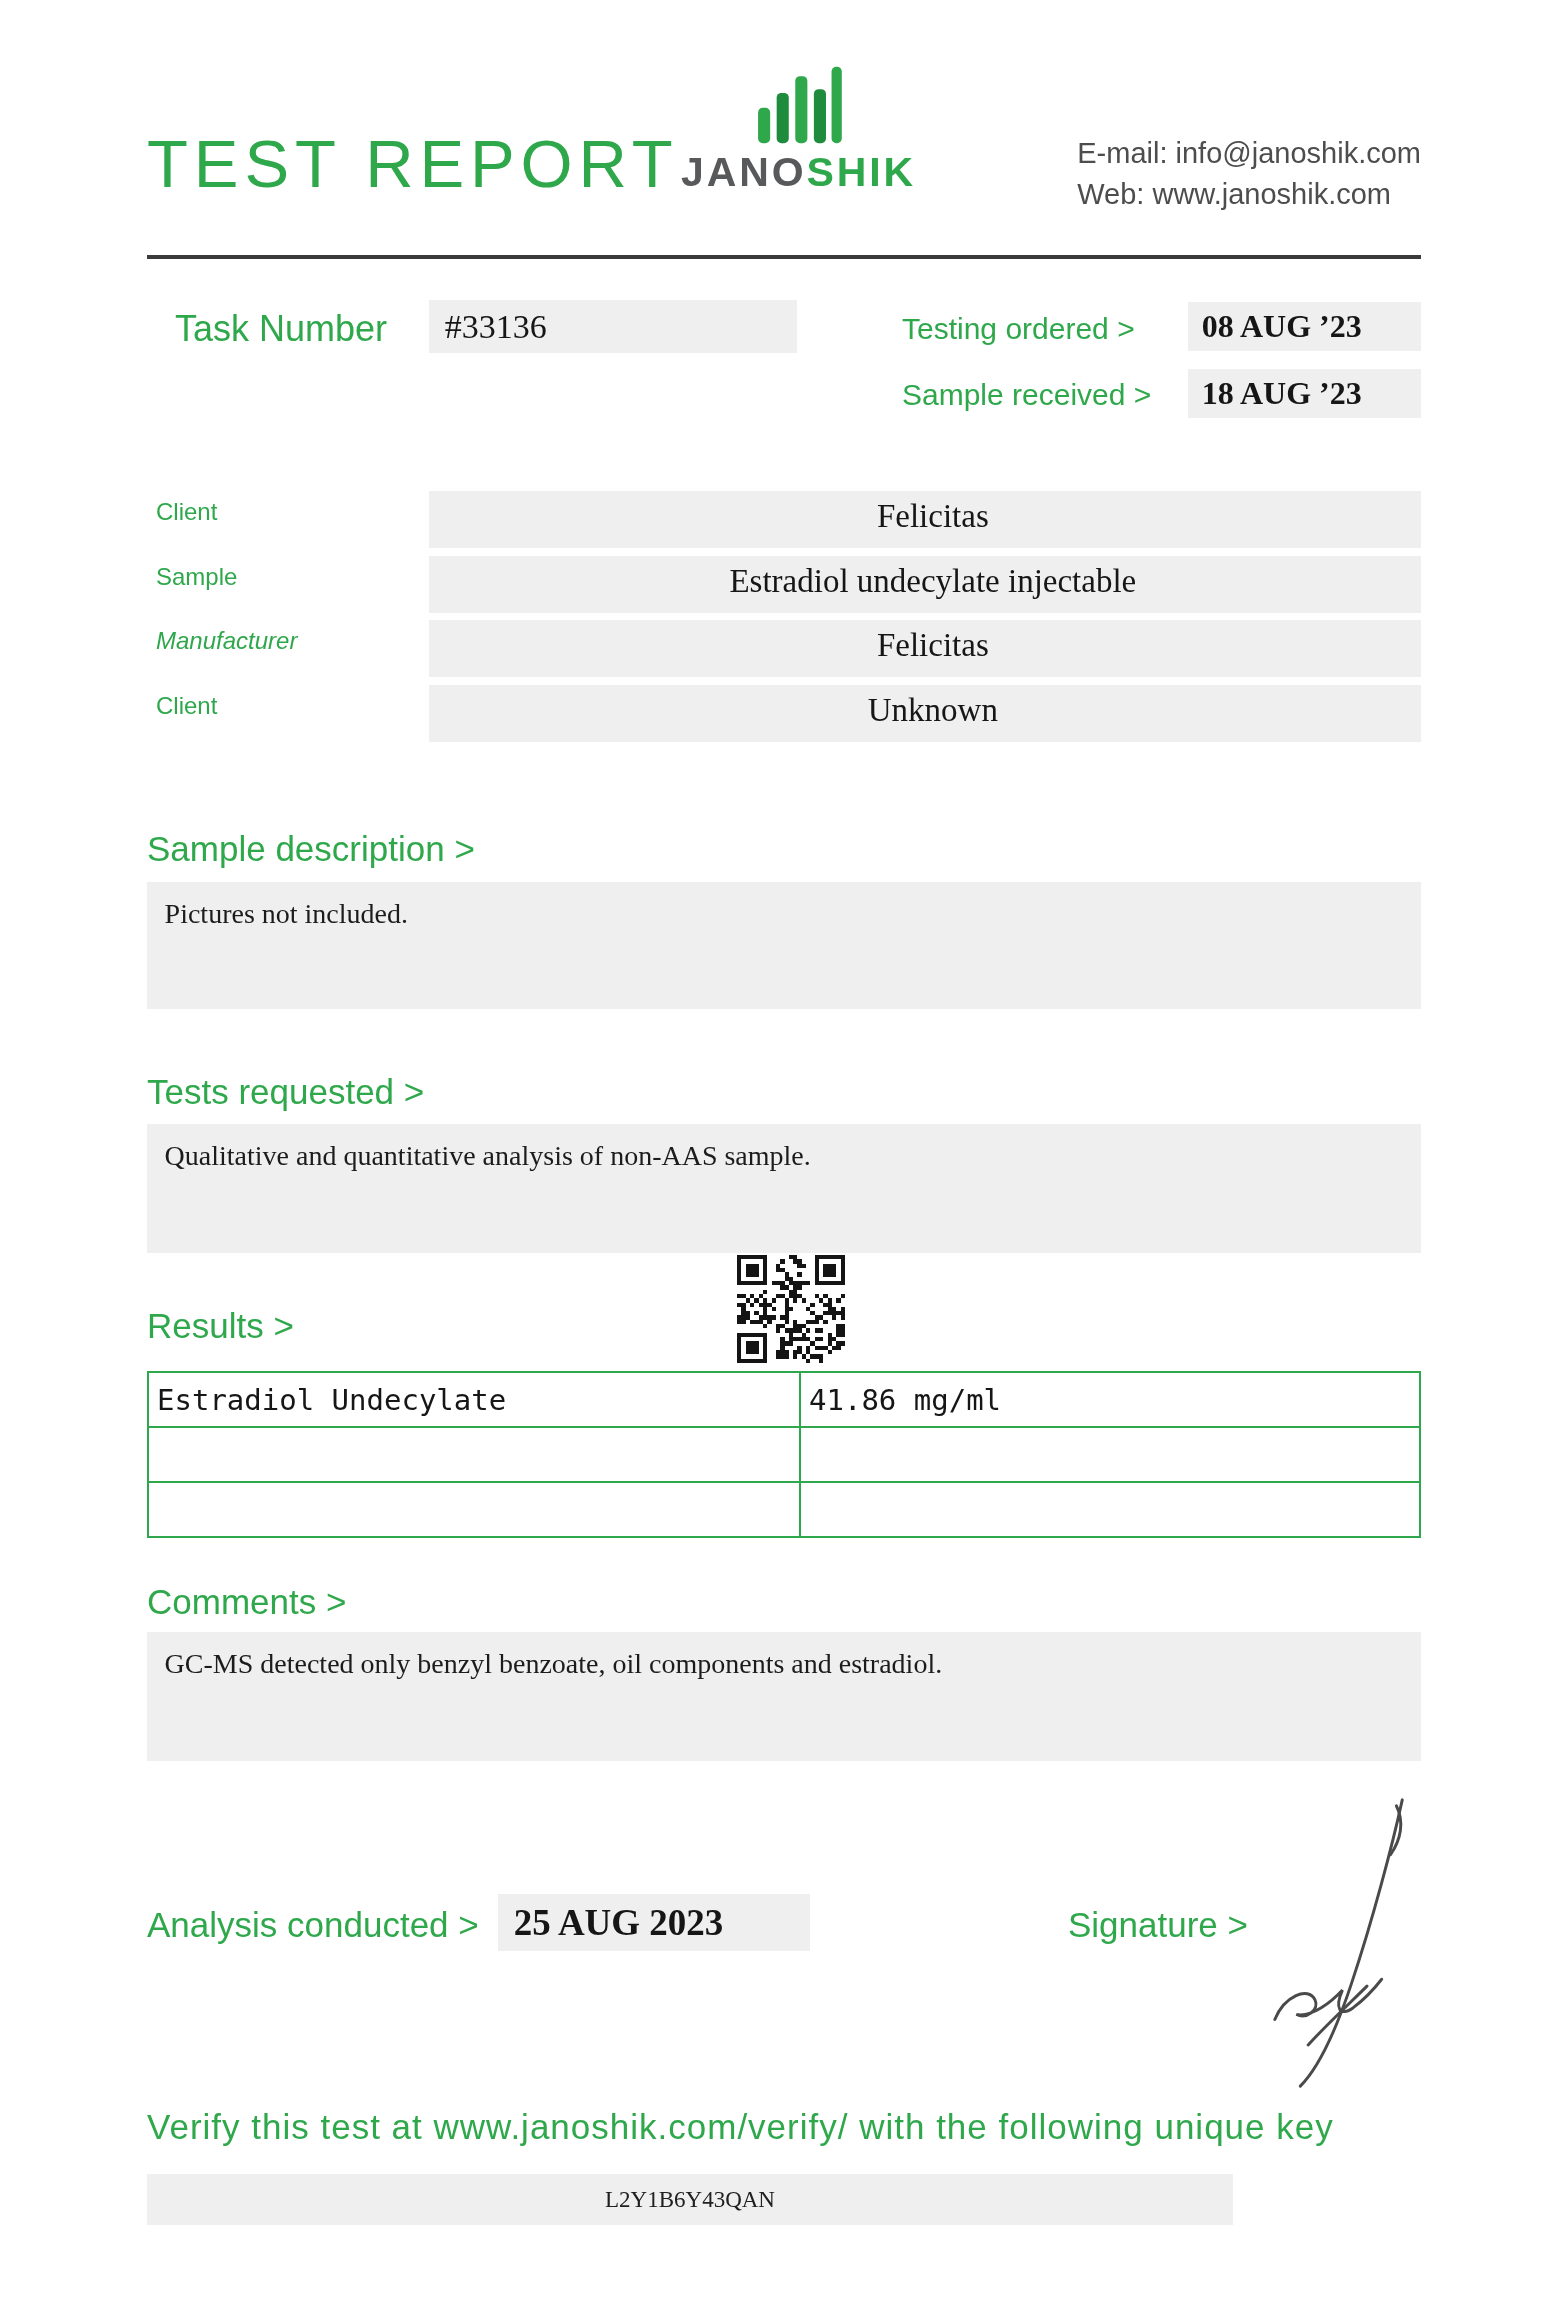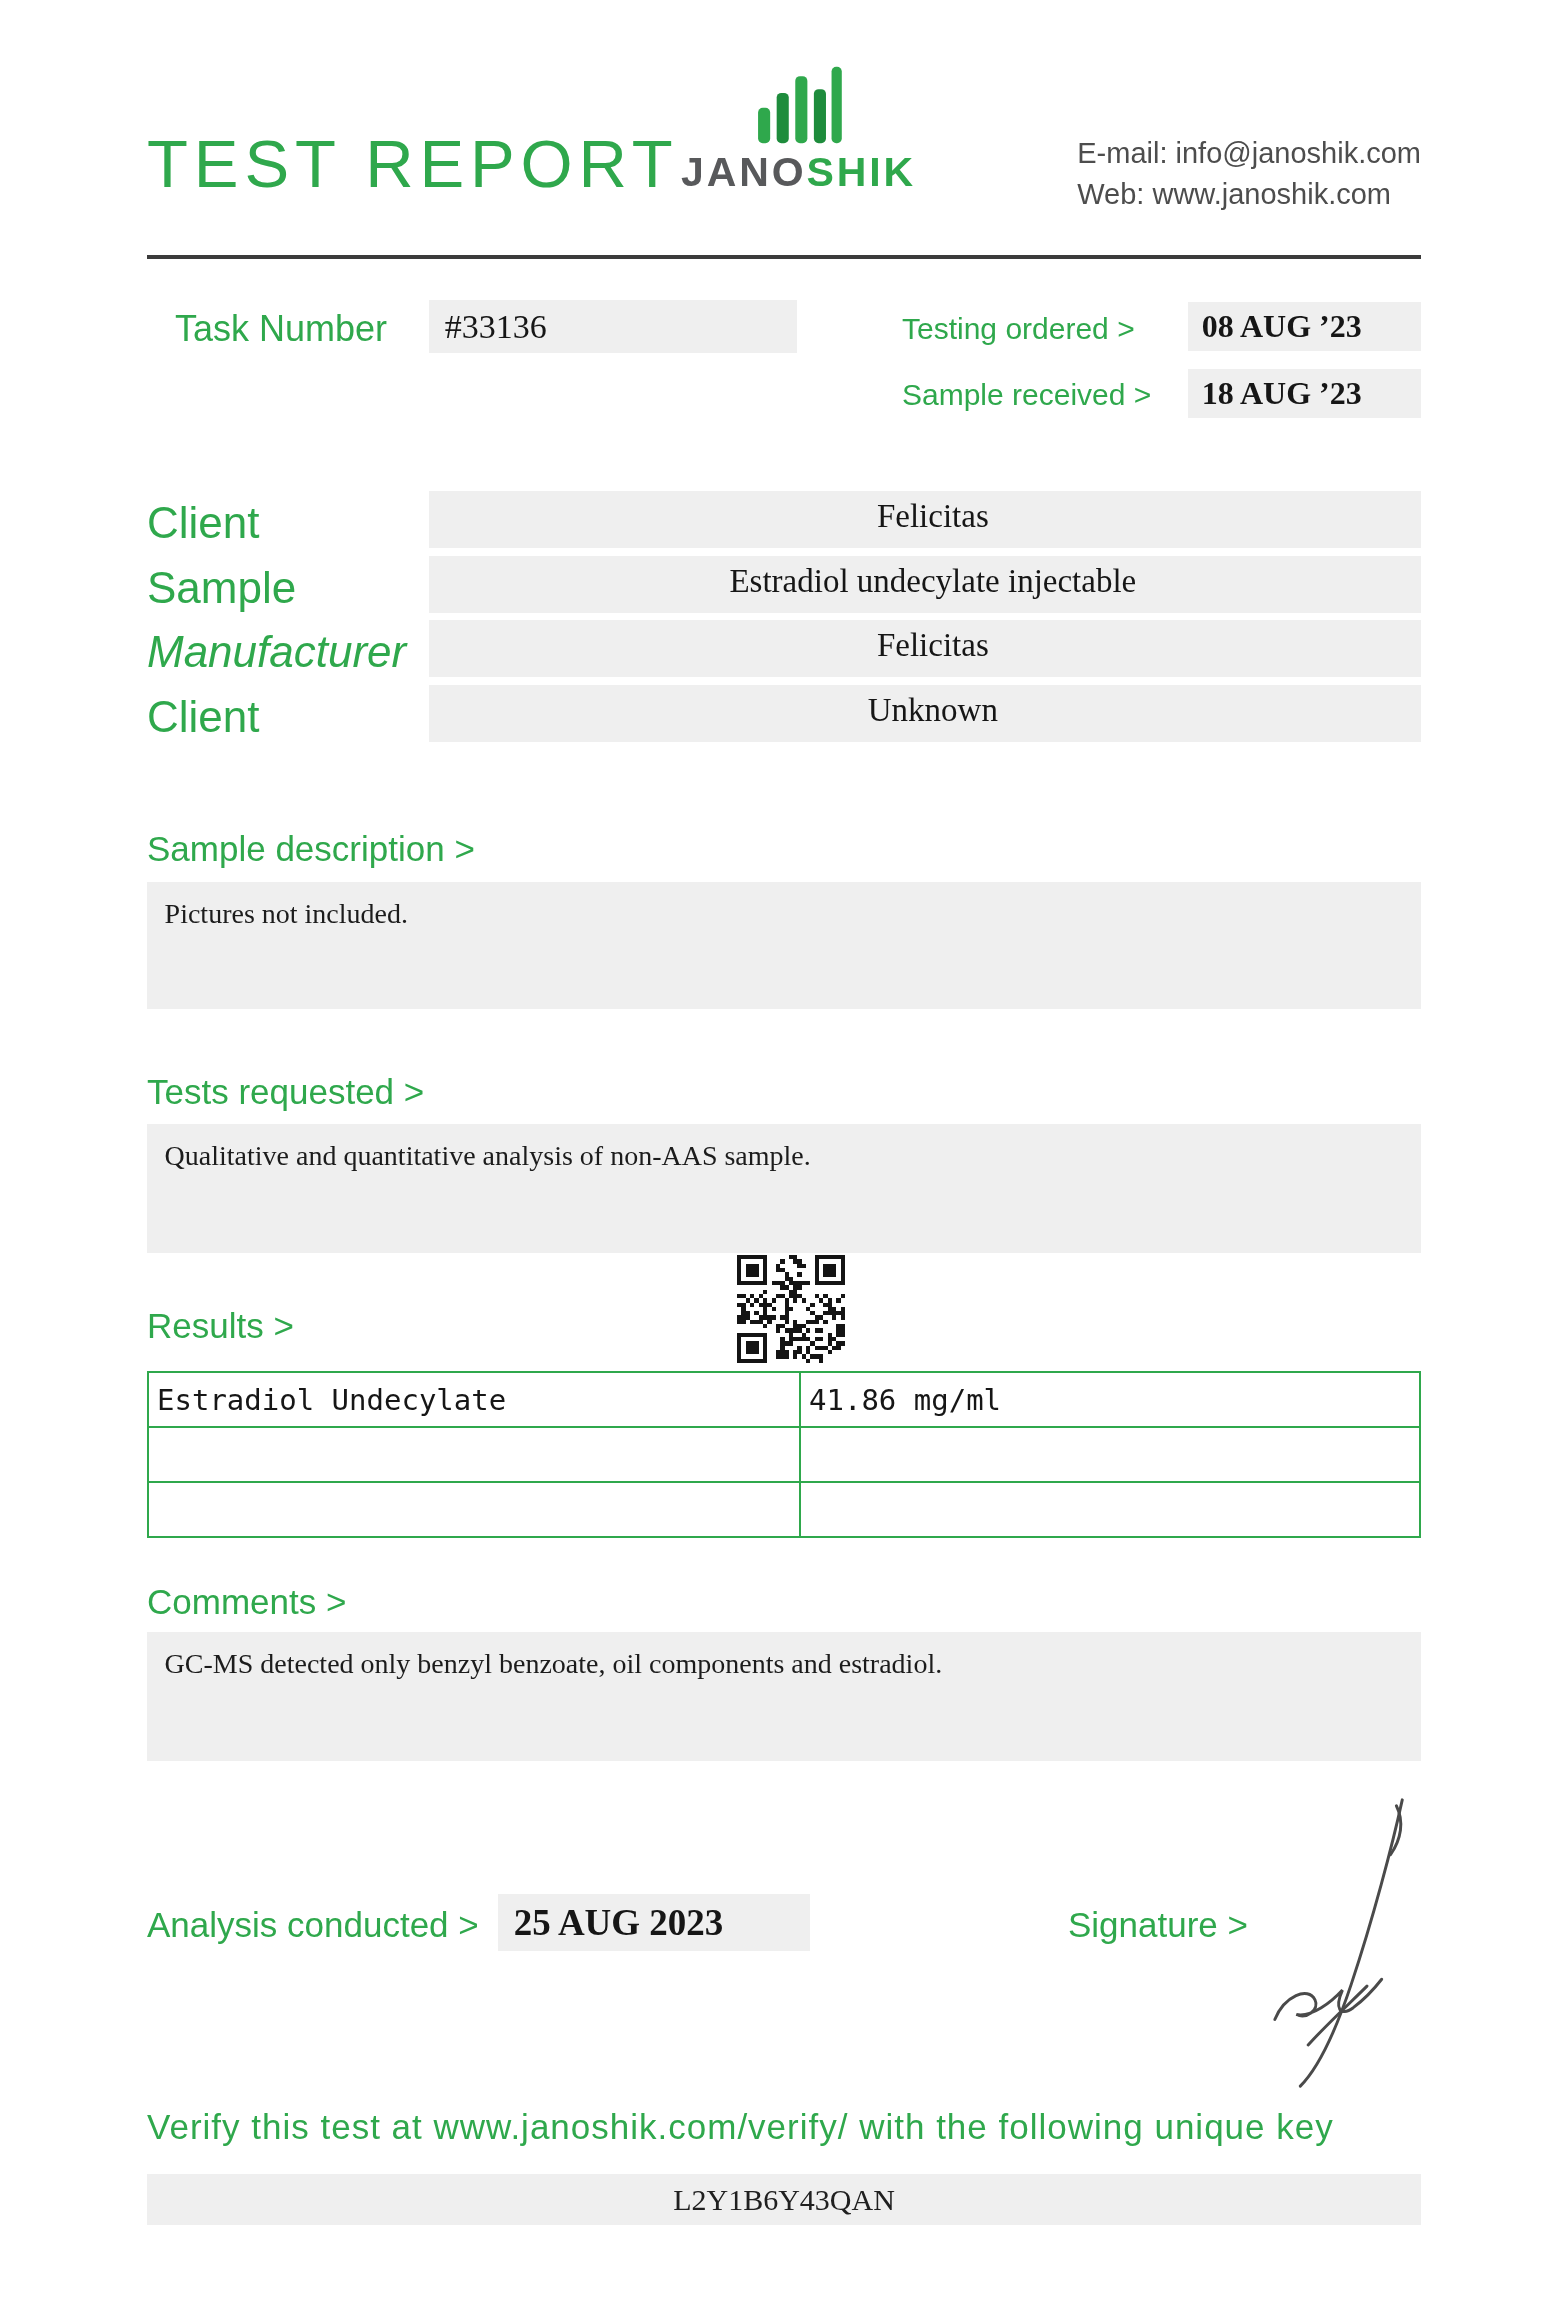--- a/index.html
+++ b/index.html
@@ -29,21 +29,21 @@
   
   .task-label{left:147px;top:308px;font-size:36px;margin-left:28px;}
   .task-box{left:429px;top:300px;width:368px;height:53px;line-height:53px;padding-left:15.7px;font-size:34px;color:var(--ink);}
   .ordered-label{left:902px;top:312px;font-size:30px;}
   .date-box{width:233px;height:49px;line-height:49px;padding-left:13.7px;font-size:32px;font-weight:700;color:var(--ink);}
   .ordered-box{left:1188px;top:302px;}
   .received-label{left:902px;top:378px;font-size:30px;}
   .received-box{left:1188px;top:369px;}
 
   
-  .info-label{left:147px;font-size:44px;}
+  .info-label{left:156px;font-size:24px;}
   .info-box{left:429px;width:992px;height:57px;line-height:51px;padding-left:15.7px;font-size:33px;color:var(--ink);text-align:center;}
   .lr0{top:498px;} .br0{top:491px;}
   .lr1{top:563px;} .br1{top:556px;}
   .lr2{top:627px;font-style:italic;} .br2{top:620px;}
   .lr3{top:692px;} .br3{top:685px;}
 
   
   .sec-heading{left:147px;font-size:35px;color:var(--green);}
   .h-sampledesc{top:829px;}
   .h-tests{top:1072px;}
@@ -59,21 +59,21 @@
   .results-table{left:147px;top:1371px;width:1274px;border-collapse:collapse;table-layout:fixed;}
   .results-table td{border:2.9px solid var(--green);height:55px;font-size:29px;padding:0 8px;color:var(--ink);font-family:"DejaVu Sans Mono",monospace;}
   .results-table .c-analyte{width:652px;}
 
   
   .analysis-label{left:147px;top:1905px;font-size:35px;}
   .analysis-box{left:498px;top:1894px;width:312px;height:57px;line-height:57px;padding-left:15.7px;font-size:37px;font-weight:700;color:var(--ink);}
   .signature-label{left:1068px;top:1905px;font-size:35px;}
   .signature{left:1257px;top:1792px;line-height:0;}
   .verify{left:147px;top:2107px;width:1276px;font-size:35px;letter-spacing:1px;color:var(--green);white-space:nowrap;}
-  .key-bar{left:147px;top:2174px;width:1274px;height:51px;line-height:51px;text-align:center;font-size:30px;color:#202020;}
+  .key-bar{left:147px;top:2174px;width:1086px;height:51px;line-height:51px;text-align:center;font-size:23px;color:#202020;}
 </style>
 </head>
 <body>
 
 <div class="page">
 
   <h1 class="abs title">TEST REPORT</h1>
 
   <div class="abs logo">
     <svg width="90" height="80" viewBox="0 0 96 86">

